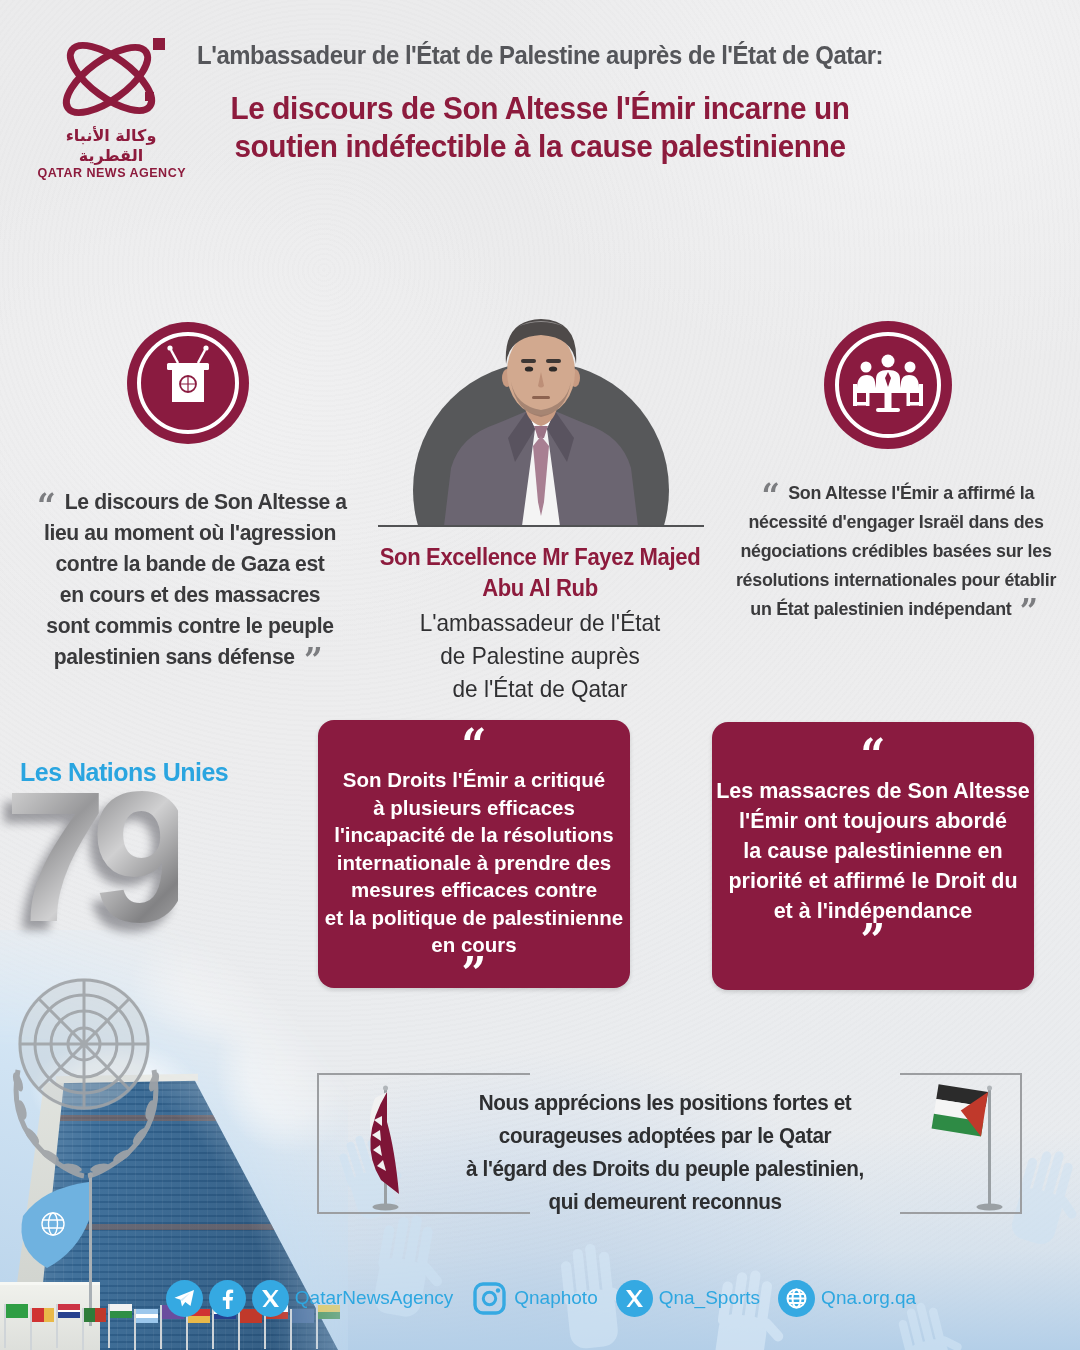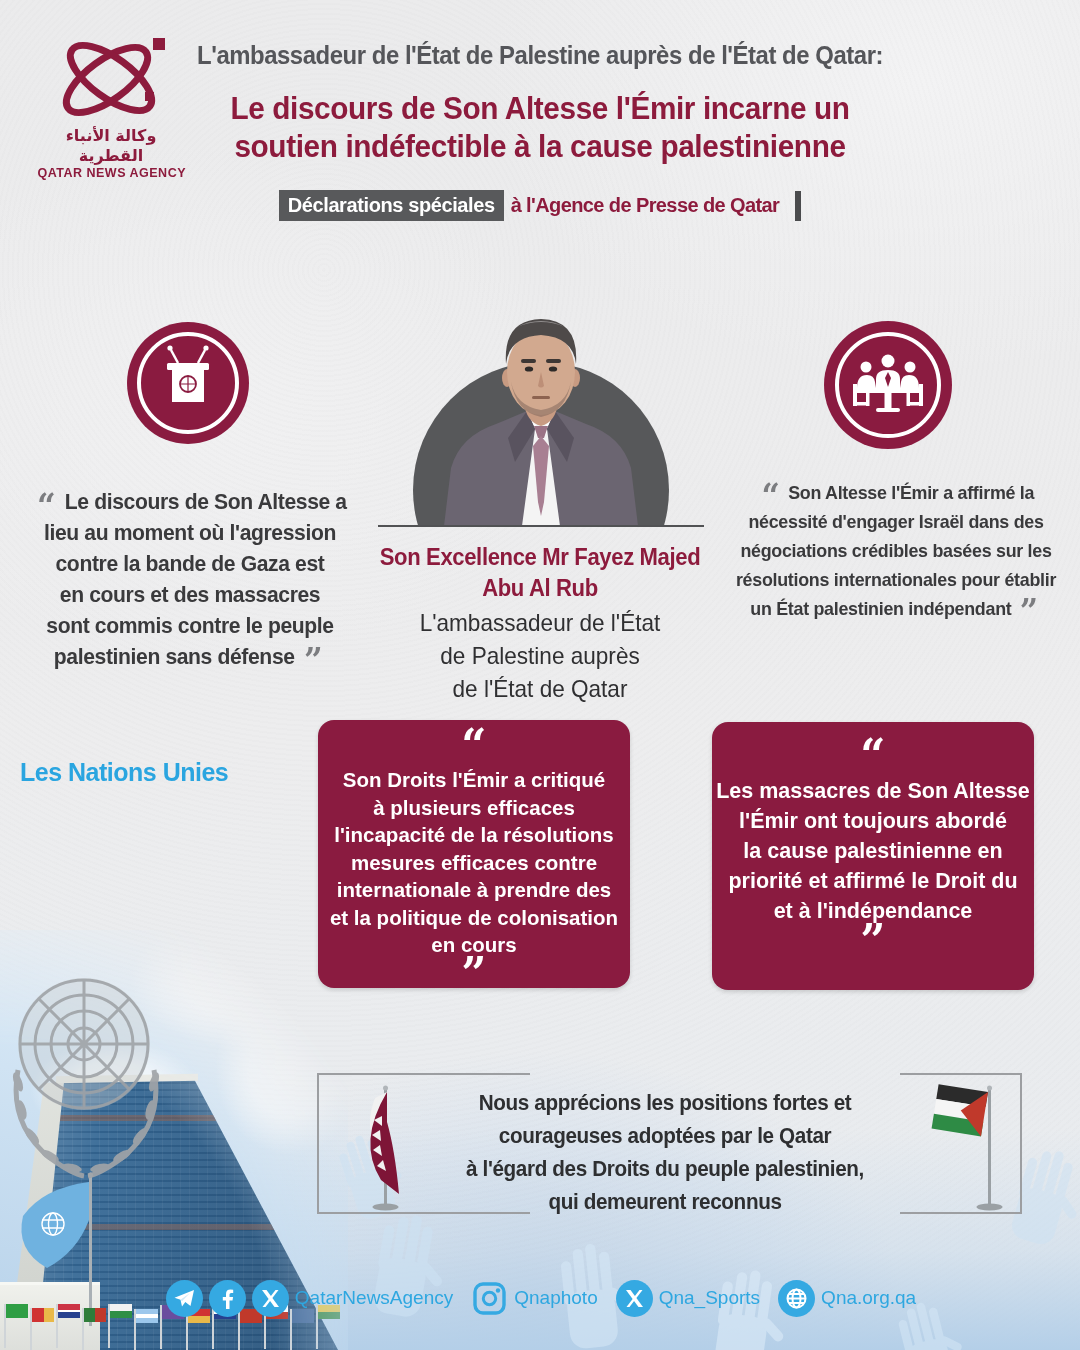--- a/index.html
+++ b/index.html
@@ -242,25 +242,20 @@
     </svg>
     <div class="logo-ar">وكالة الأنباء القطرية</div>
     <div class="logo-en">QATAR NEWS AGENCY</div>
   </div>
 
   <div class="abs kicker">L'ambassadeur de l'État de Palestine auprès de l'État de Qatar:</div>
   <div class="abs title">
     <div>Le discours de Son Altesse l'Émir incarne un</div>
     <div>soutien indéfectible à la cause palestinienne</div>
   </div>
-  <div class="abs badge-row">
-    <span class="badge">Déclarations spéciales</span>
-    <span class="badge-suffix">à l'Agence de Presse de Qatar</span>
-    <span class="badge-bar"></span>
-  </div>
 
   <div class="abs iconcircle" style="left:126px;top:321px;width:124px;height:124px;">
     <svg viewBox="0 0 124 124" width="124" height="124">
       <circle cx="62" cy="62" r="61" fill="#8a1b40"></circle>
       <circle cx="62" cy="62" r="49" fill="none" stroke="#ffffff" stroke-width="4"></circle>
       <rect x="41" y="42" width="42" height="7" rx="1.5" fill="#ffffff"></rect>
       <rect x="46" y="49" width="32" height="32" fill="#ffffff"></rect>
       <path d="M52,42 L45,29" stroke="#ffffff" stroke-width="2.5"></path>
       <circle cx="44" cy="27" r="2.6" fill="#ffffff"></circle>
       <path d="M72,42 L79,29" stroke="#ffffff" stroke-width="2.5"></path>
@@ -354,37 +349,38 @@
     <div>négociations crédibles basées sur les</div>
     <div>résolutions internationales pour établir</div>
     <div><span>un État palestinien indépendant</span> <span class="qm">”</span></div>
   </div>
 
   <div class="abs mbox box1">
     <span class="qm qm-top">“</span>
     <div>Son Droits l'Émir a critiqué</div>
     <div>à plusieurs efficaces</div>
     <div>l'incapacité de la résolutions</div>
+    <div>internationale à prendre des</div>
     <div>mesures efficaces contre</div>
-    <div>internationale à prendre des</div>
-    <div>et la politique de colonisation</div>
+    <div>et la politique de palestinienne</div>
     <div>en cours</div>
     <span class="qm qm-bot">”</span>
   </div>
   <div class="abs mbox box2">
     <span class="qm qm-top">“</span>
     <div>Les massacres de Son Altesse</div>
     <div>l'Émir ont toujours abordé</div>
     <div>la cause palestinienne en</div>
     <div>priorité et affirmé le Droit du</div>
     <div>et à l'indépendance</div>
     <span class="qm qm-bot">”</span>
   </div>
 
   <div class="abs un-title">Les Nations Unies</div>
+  <div class="abs un-number">79</div>
   <div class="abs un-emblem">
     <svg viewBox="0 0 168 238" width="168" height="238">
       <circle cx="82" cy="92" r="66" fill="#c9cccf" opacity=".4"></circle>
       <g fill="none" stroke="#a0a4a8" stroke-width="3">
         <circle cx="82" cy="92" r="16"></circle>
           <circle cx="82" cy="92" r="33"></circle>
           <circle cx="82" cy="92" r="49"></circle>
           <circle cx="82" cy="92" r="64"></circle>
         <path d="M82,28 v128 M18,92 h128 M37,47 l90,90 M127,47 l-90,90"></path>
       </g>

